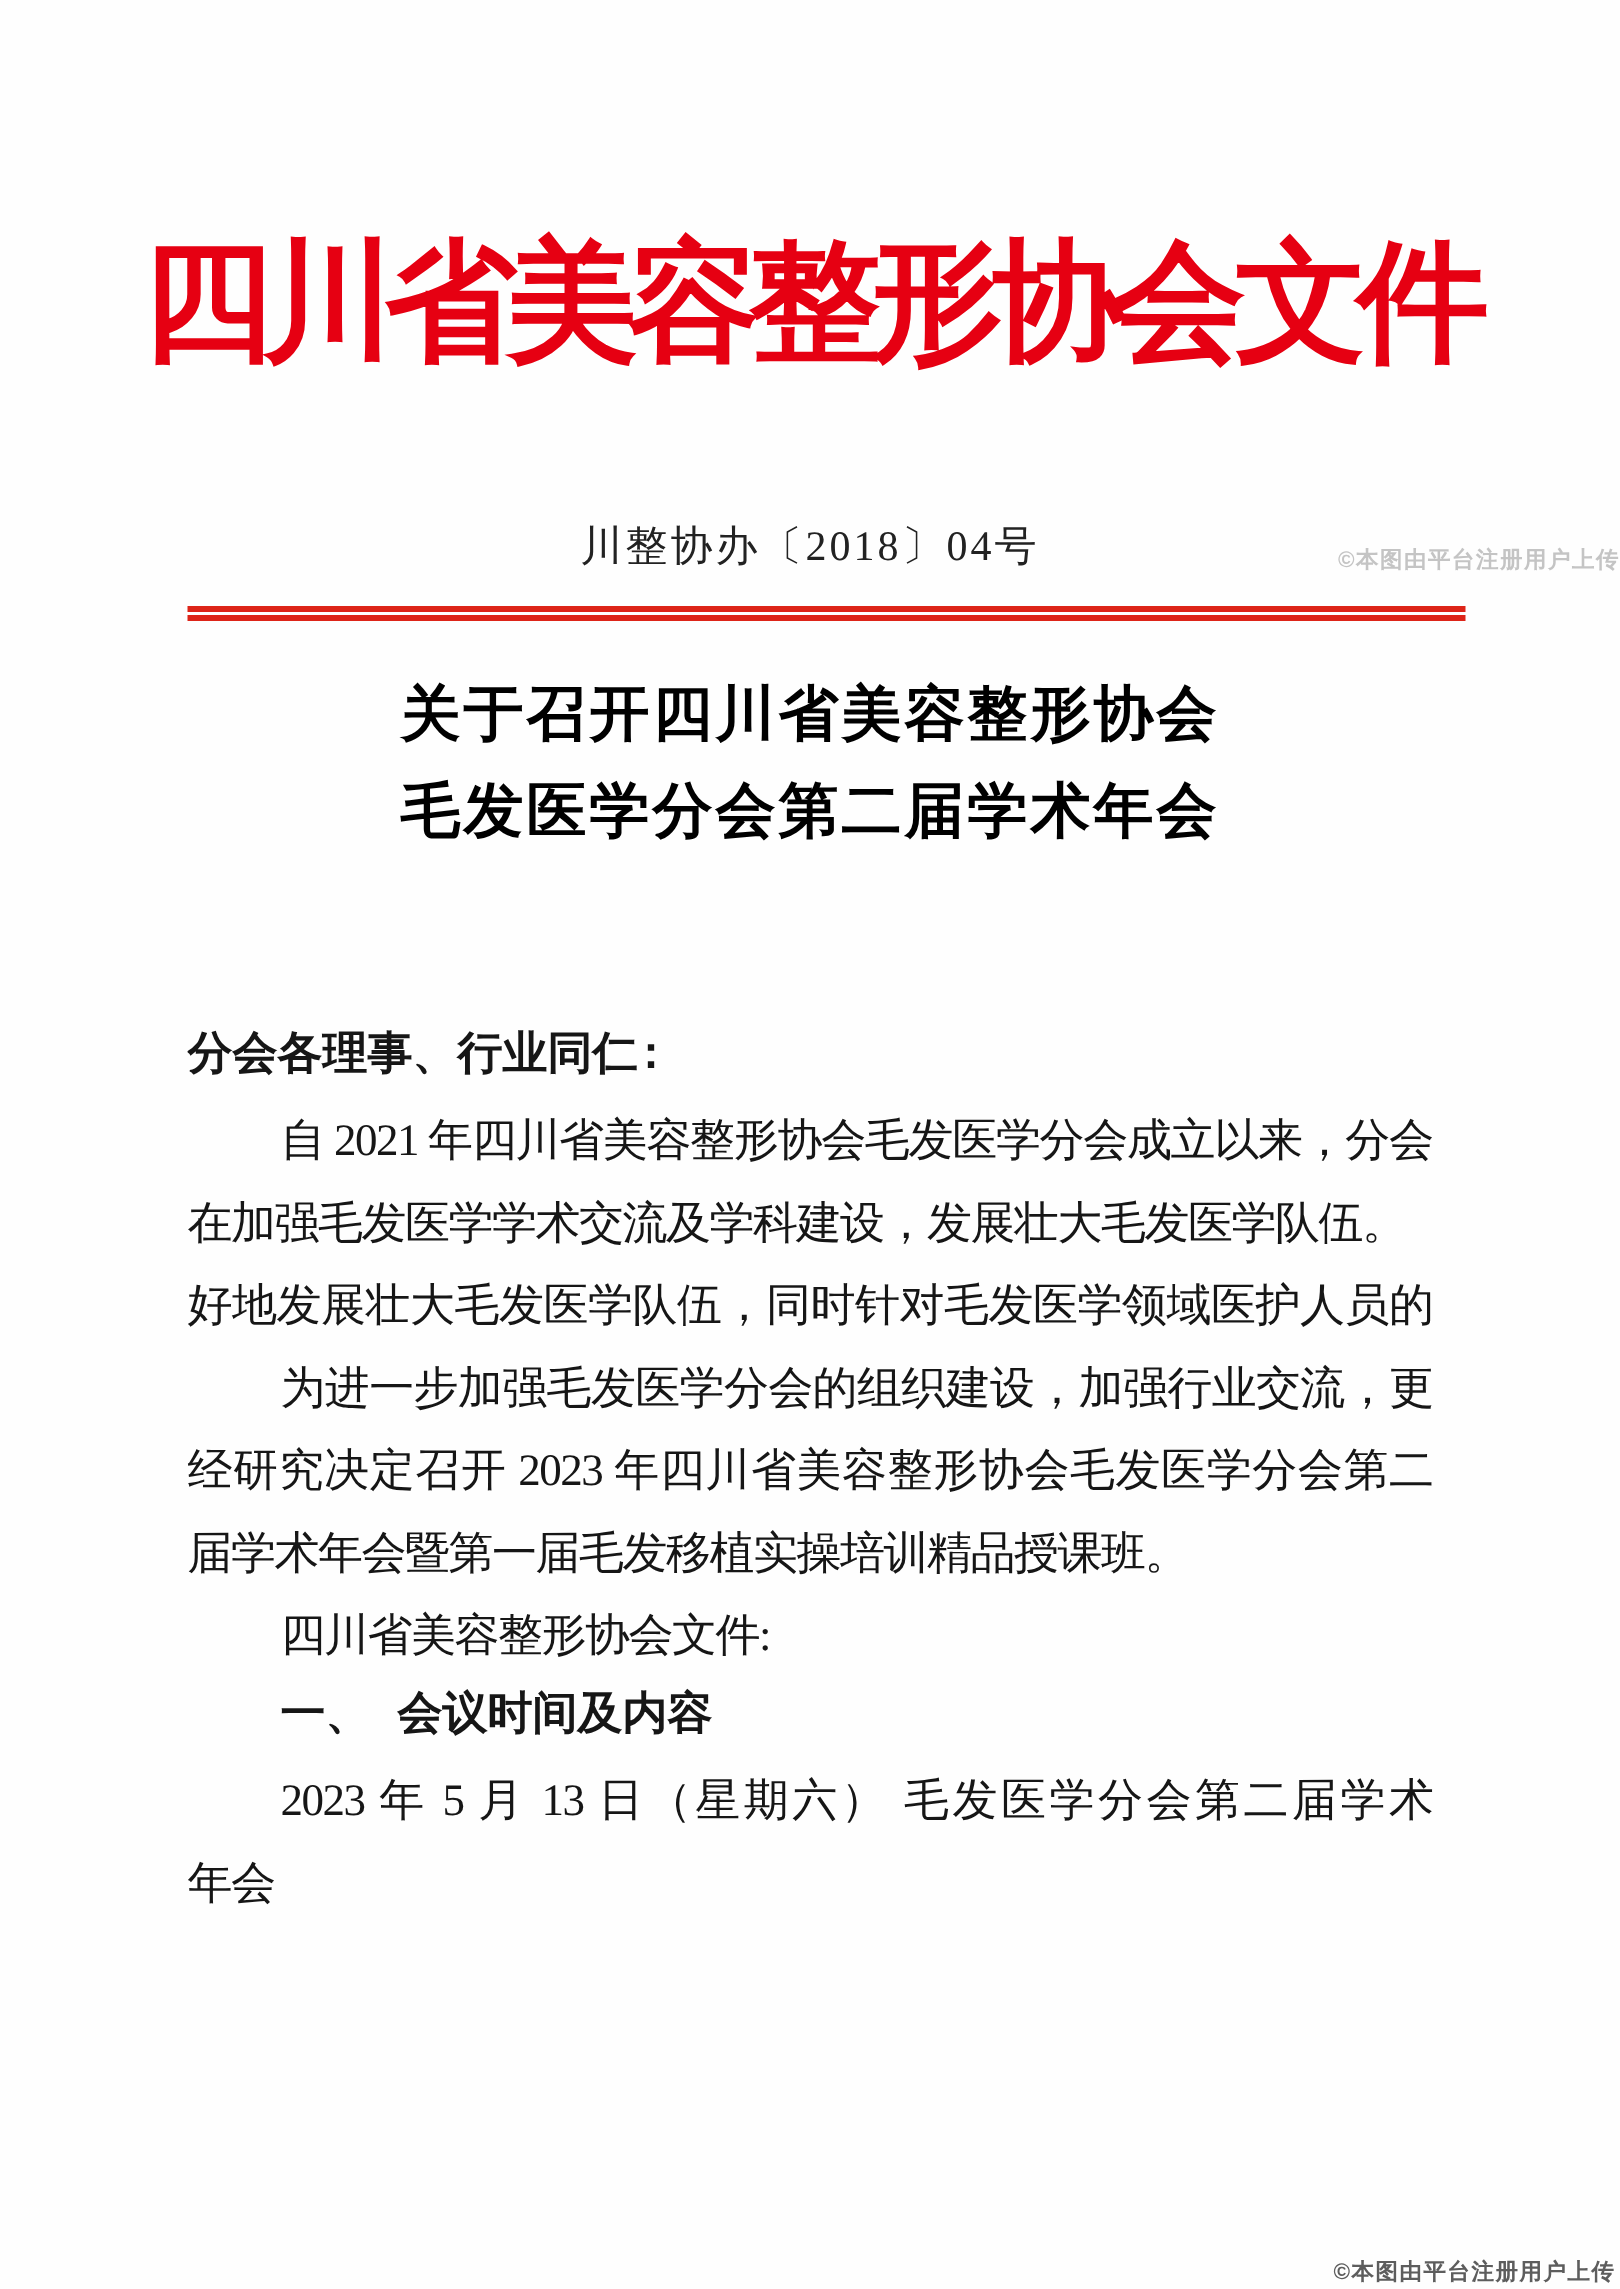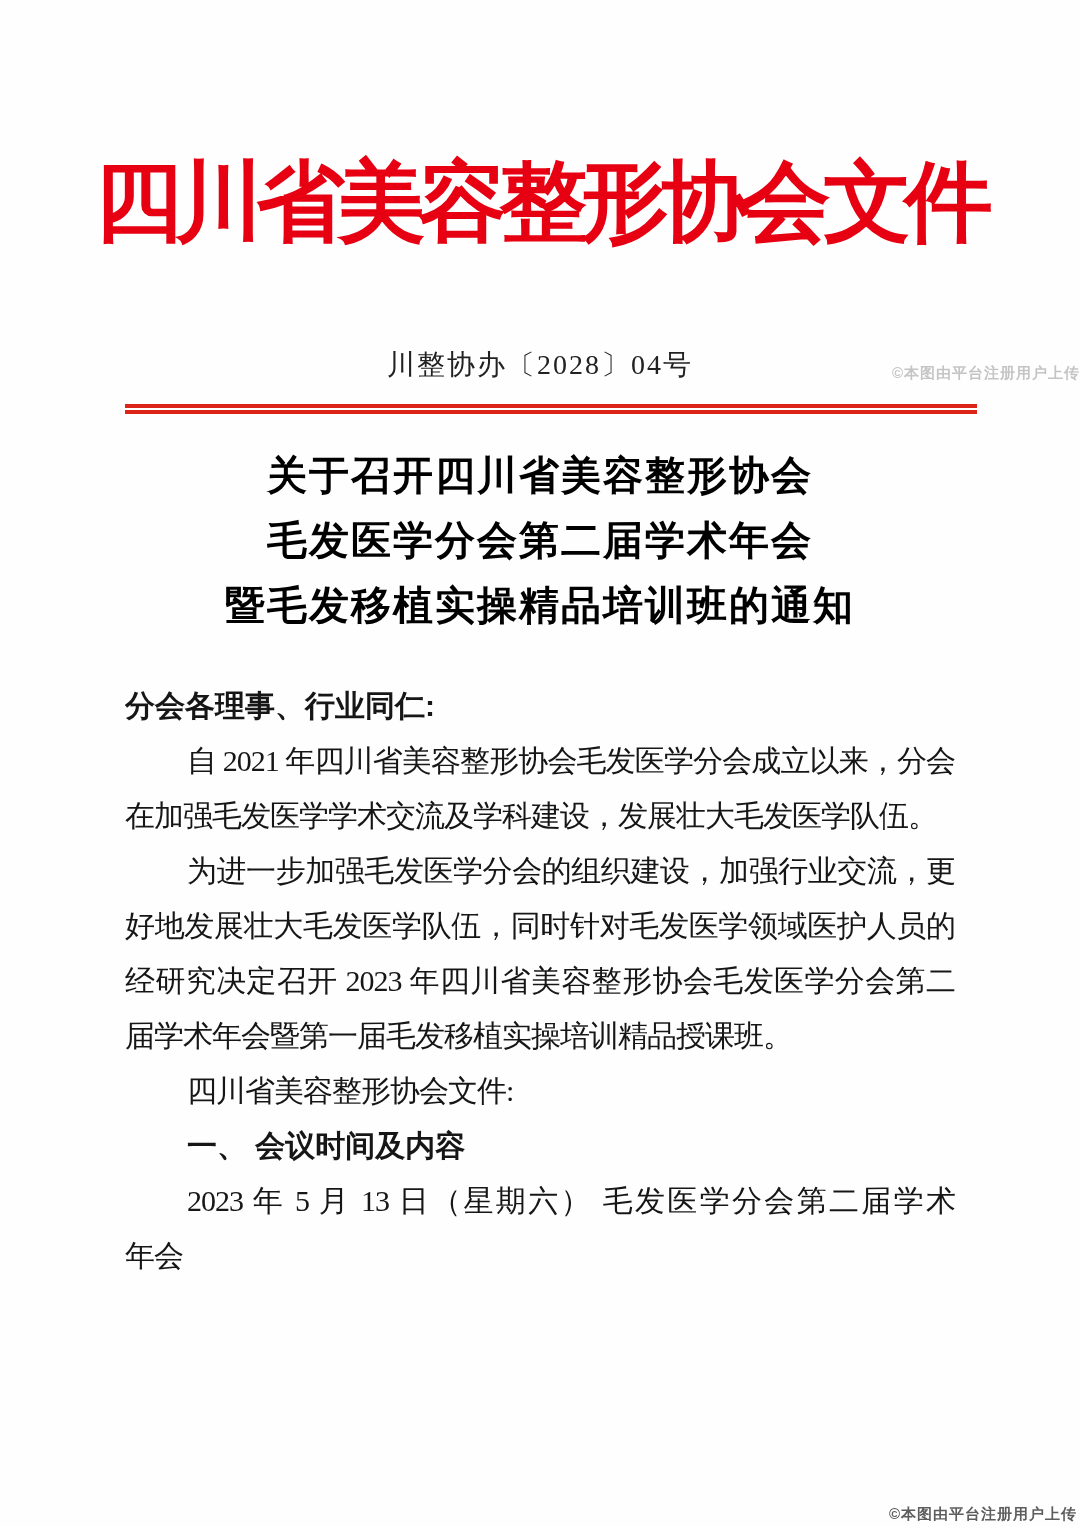--- a/index.html
+++ b/index.html
@@ -63,21 +63,21 @@
     color:#161616;
   }
   .b-line{
     height:55px;line-height:55px;
     white-space:pre-wrap;
     overflow:hidden;
   }
   .b-line.indent{text-indent:62px;}
   .b-line.fill{text-align:justify;text-align-last:justify;}
   .b-line.bold{
-    font-family:Liberation Sans, sans-serif;
+    font-family:Liberation Mono, monospace;
     font-weight:700;
     letter-spacing:0;
   }
   
   .wm{
     position:absolute;
     font-family:"Liberation Sans", sans-serif;
     font-size:15px;
     letter-spacing:1px;
     white-space:nowrap;
@@ -95,36 +95,35 @@
     text-shadow:0 0 3px #ffffff,0 0 1px #ffffff,1px 1px 1px #ffffff;
   }
 </style>
 </head>
 <body>
 
 <div class="page">
 
   <div class="org-title">四川省美容整形协会文件</div>
 
-  <div class="doc-number">川整协办〔2028〕04号</div>
+  <div class="doc-number">川整协办〔2018〕04号</div>
 
   <div class="red-rule"></div>
 
   <div class="doc-title">
     <div class="t-line">关于召开四川省美容整形协会</div>
     <div class="t-line">毛发医学分会第二届学术年会</div>
-    <div class="t-line">暨毛发移植实操精品培训班的通知</div>
   </div>
 
   <div class="body-block">
     <div class="b-line bold">分会各理事、行业同仁:</div>
     <div class="b-line indent fill">自 2021 年四川省美容整形协会毛发医学分会成立以来，分会旨</div>
     <div class="b-line">在加强毛发医学学术交流及学科建设，发展壮大毛发医学队伍。</div>
+    <div class="b-line fill">好地发展壮大毛发医学队伍，同时针对毛发医学领域医护人员的</div>
     <div class="b-line indent fill">为进一步加强毛发医学分会的组织建设，加强行业交流，更</div>
-    <div class="b-line fill">好地发展壮大毛发医学队伍，同时针对毛发医学领域医护人员的</div>
     <div class="b-line fill">经研究决定召开 2023 年四川省美容整形协会毛发医学分会第二</div>
     <div class="b-line">届学术年会暨第一届毛发移植实操培训精品授课班。</div>
     <div class="b-line indent">四川省美容整形协会文件:</div>
     <div class="b-line indent bold">一、 会议时间及内容</div>
     <div class="b-line indent fill">2023 年 5 月 13 日（星期六） 毛发医学分会第二届学术</div>
     <div class="b-line">年会</div>
   </div>
 
   <div class="wm wm-top">©本图由平台注册用户上传</div>
 

